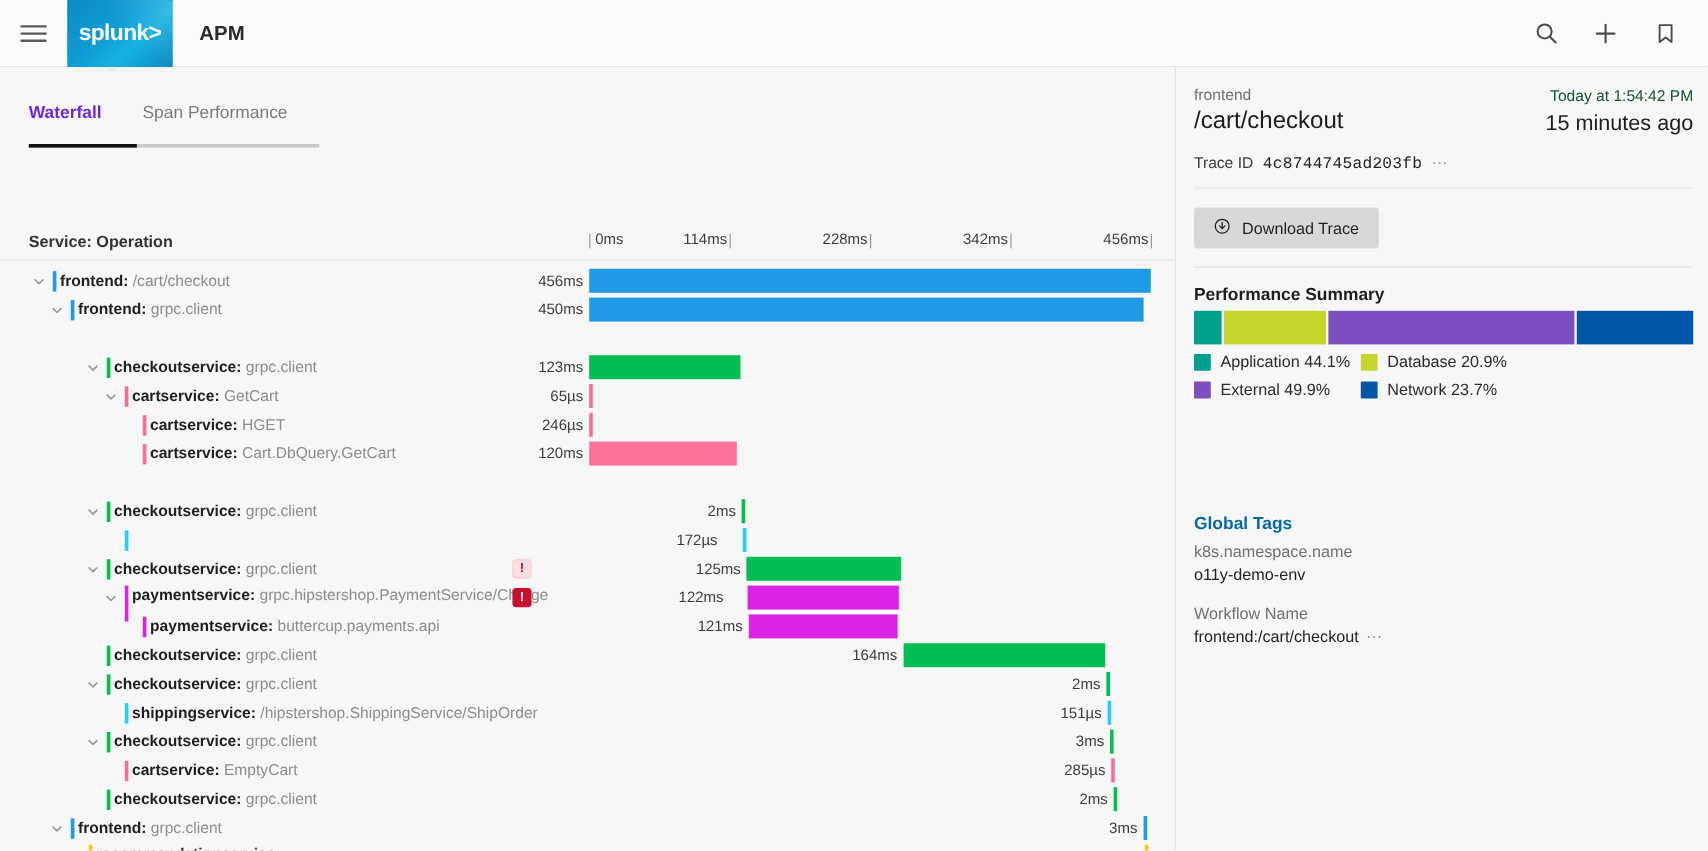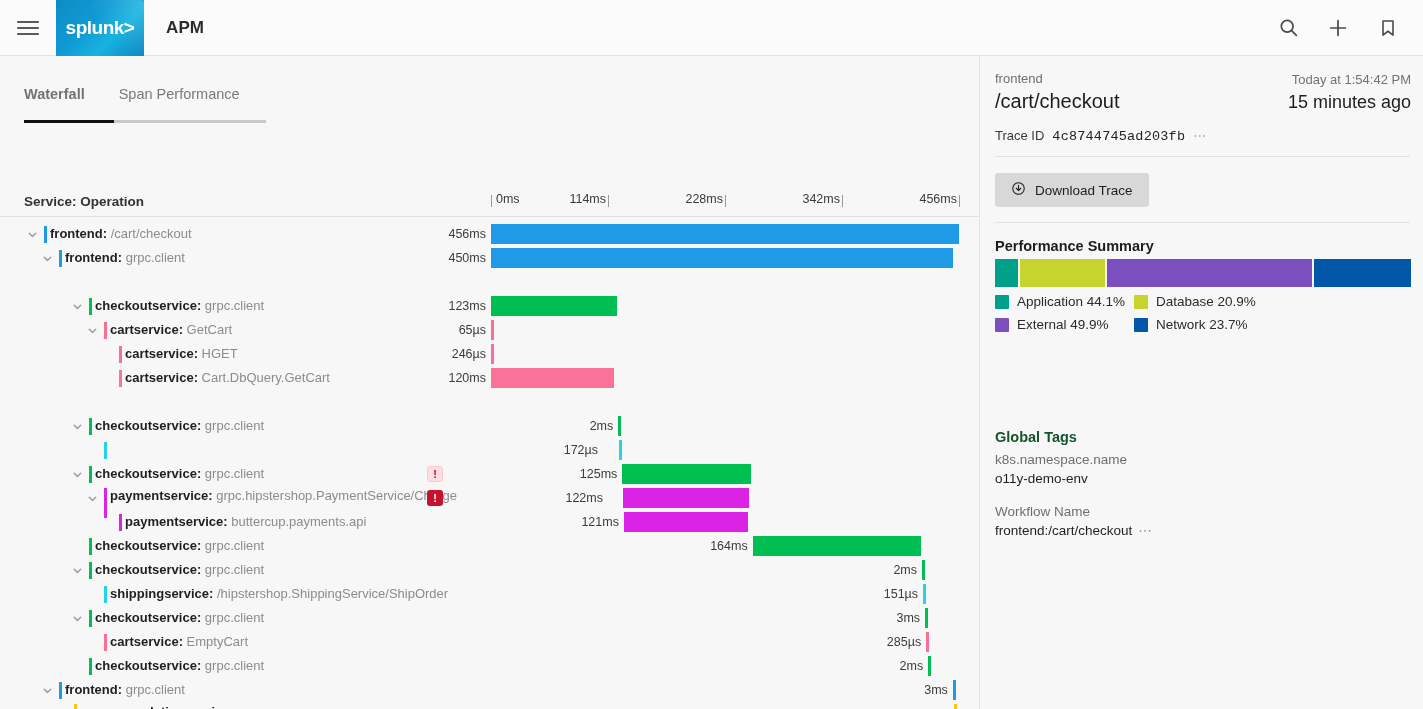--- a/index.html
+++ b/index.html
@@ -58,21 +58,21 @@
     position: absolute; top: 56px; left: 981px; width: 442px; height: 653px;
     background: #f7f7f7; overflow: hidden;
   }
 
   
   .tabs { position: absolute; top: 30px; left: 24px; display: flex; align-items: flex-end; }
   .tab {
     font-size: 14.5px; padding: 0 0 11px 0; margin-right: 34px; cursor: pointer;
     color: #7a7a7a; font-weight: 400; white-space: nowrap;
   }
-  .tab.active { color: #737373; font-weight: 700; }
+  .tab.active { color: #6d28d9; font-weight: 700; }
   .tab-rail {
     position:absolute; top: 64px; left: 24px; width: 242px; height: 3px; background: #c9c9c9;
   }
   .tab-rail-active { position:absolute; top: 64px; left: 24px; width: 90px; height: 3px; background: #111; }
 
   
   .col-header {
     position: absolute; top: 138px; left: 24px;
     font-size: 13.5px; font-weight: 700; color: #333;
   }
@@ -122,21 +122,21 @@
   .err-badge.soft { background: #ffdde3; color: #b01029; border: 1px solid #ffc6d0; }
   .err-badge.hard { background: #c41230; color: #ffffff; }
 
   
   .rp-head { position: absolute; top: 14px; left: 14px; width: 416px; }
   .rp-svc { font-size: 13px; color: #6f6f6f; line-height: 17px; }
   .rp-op  { font-size: 20px; color: #1d1d1d; font-weight: 400; line-height: 26px; margin-top: 1px; }
   .rp-when {
     position: absolute; right: 0; top: 1px; text-align: right;
   }
-  .rp-when-1 { font-size: 13px; color: #737373; line-height: 17px; }
+  .rp-when-1 { font-size: 13px; color: #14532d; line-height: 17px; }
   .rp-when-2 { font-size: 18px; color: #1d1d1d; line-height: 24px; margin-top: 2px; }
   .rp-traceid {
     position: absolute; top: 72px; left: 14px; font-size: 13px; color: #3a3a3a;
     display: flex; align-items: baseline; gap: 8px;
   }
   .rp-traceid .tid-val { font-family: "Liberation Mono", monospace; font-size: 13.5px; letter-spacing: 0.2px; color: #222; }
   .rp-ellipsis { color: #9a9a9a; font-size: 13px; cursor: pointer; letter-spacing: 1px; }
   .rp-div { position:absolute; left:14px; width: 415px; height: 1px; background: #e3e3e3; }
 
   .dl-btn {
@@ -145,21 +145,21 @@
     display: flex; align-items: center; gap: 9px;
     font-size: 13.5px; color: #1f1f1f; font-family: "Liberation Sans", sans-serif;
   }
   .perf-title { position:absolute; top: 182px; left: 14px; font-size: 14.5px; font-weight: 700; color: #1d1d1d; }
   .perf-bar { position: absolute; top: 203px; left: 14px; width: 416px; height: 28px; display: flex; gap: 2px; }
   .perf-seg { height: 28px; }
   .legend { position: absolute; top: 238px; left: 14px; width: 420px; }
   .legend-row { display: flex; margin-bottom: 8px; }
   .legend-item { display: flex; align-items: center; font-size: 13.5px; color: #2b2b2b; }
   .legend-sw { width: 14px; height: 14px; margin-right: 8px; border-radius: 1px; }
-  .gt-title { position:absolute; top: 373px; left: 14px; font-size: 14.5px; font-weight: 700; color: #14532d; }
+  .gt-title { position:absolute; top: 373px; left: 14px; font-size: 14.5px; font-weight: 700; color: #0369a1; }
   .gt-block { position: absolute; left: 14px; width: 416px; }
   .gt-key { font-size: 13.5px; color: #6f6f6f; line-height: 19px; }
   .gt-val { font-size: 13.5px; color: #1f1f1f; line-height: 19px; }
   .gt-val .el { color: #9a9a9a; margin-left: 6px; letter-spacing: 1px; cursor: pointer; }
 </style>
 </head>
 <body>
 
 <div id="app">
 

